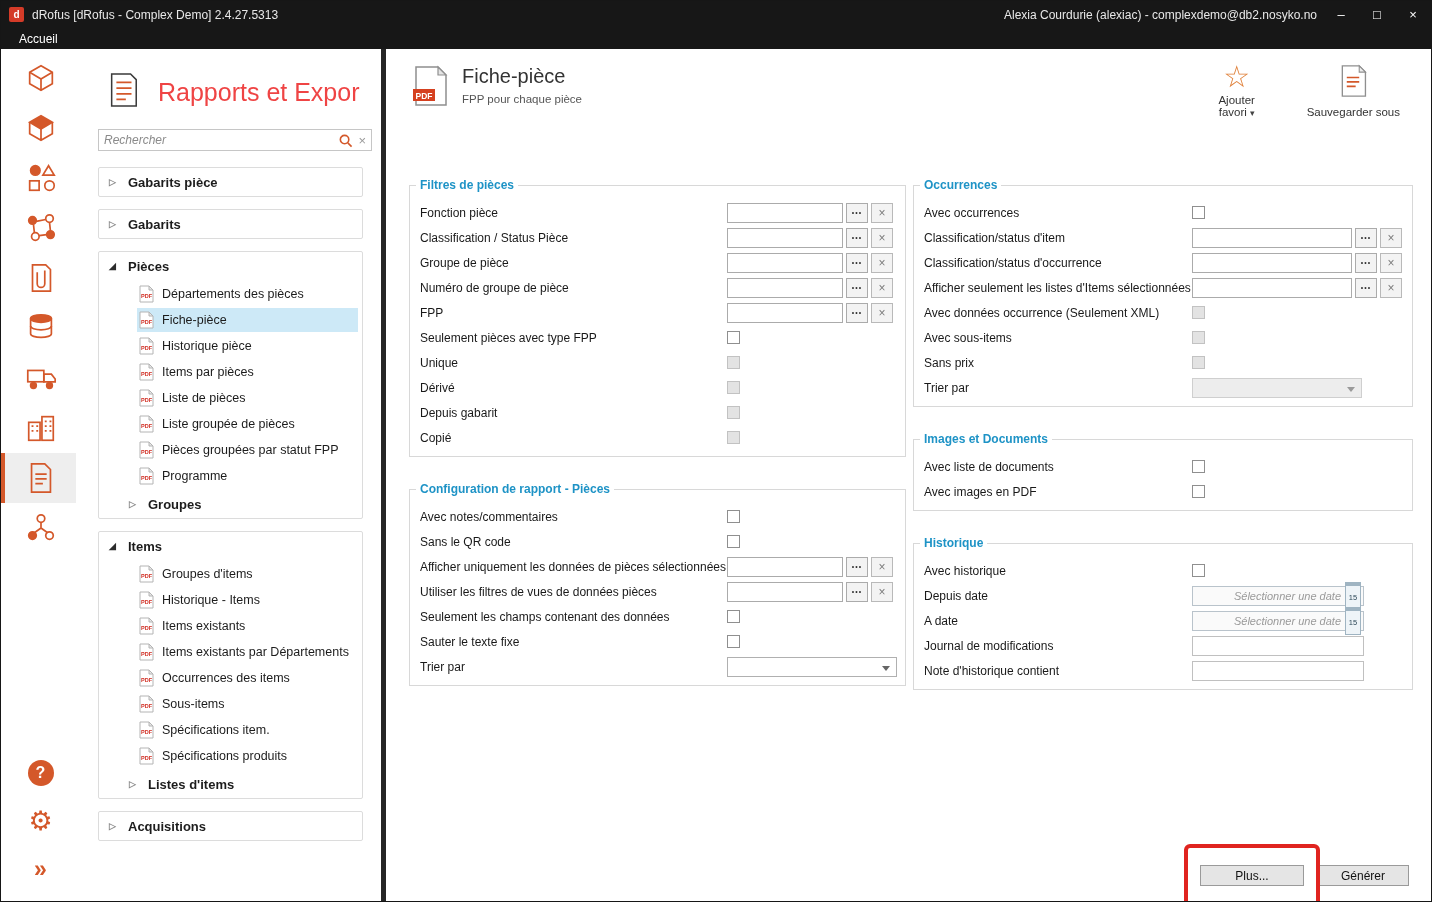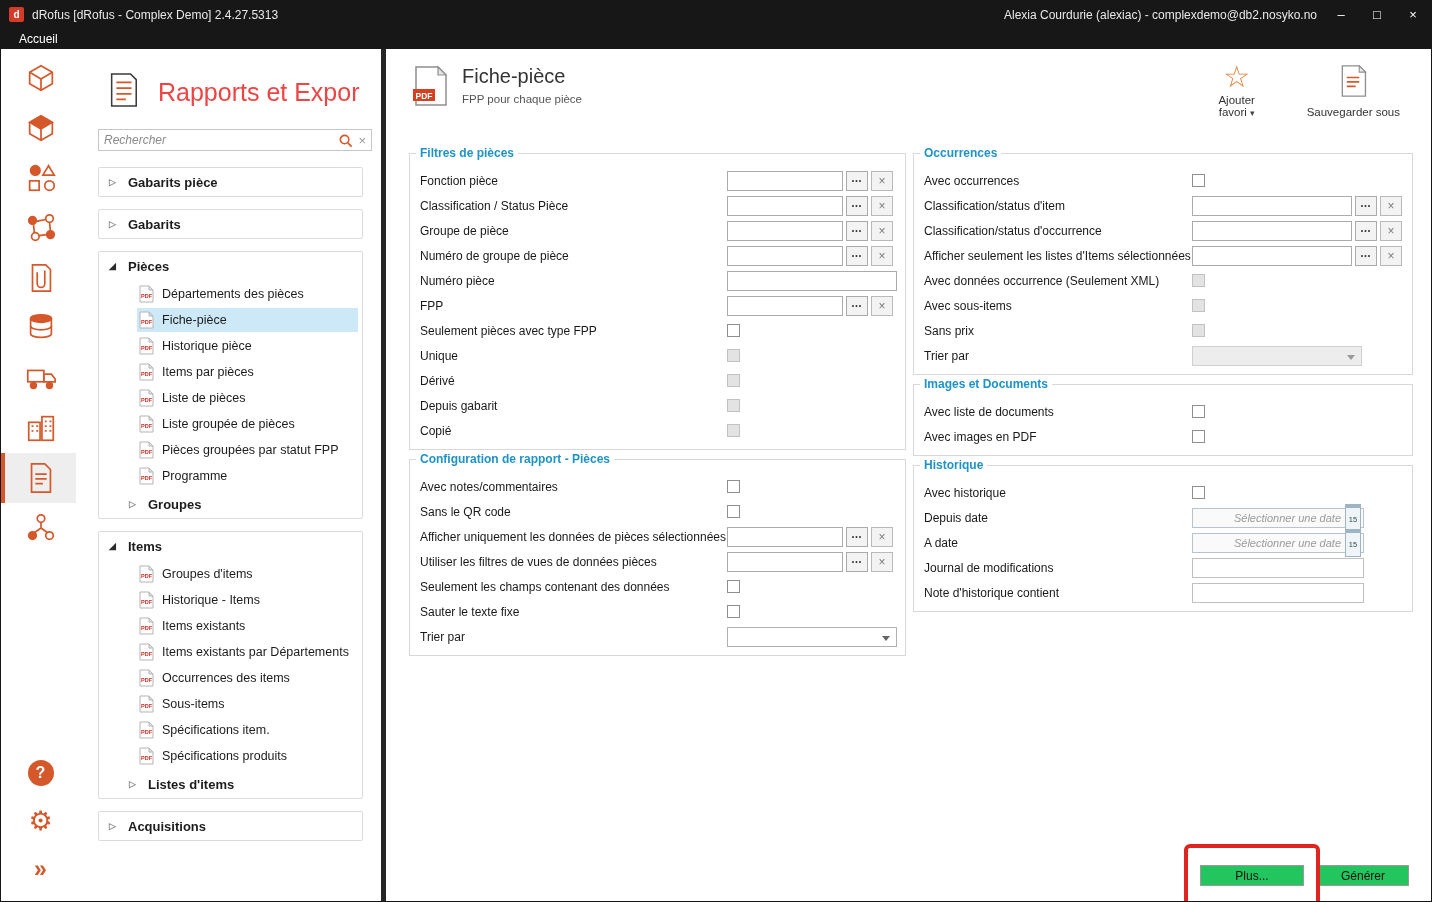--- a/index.html
+++ b/index.html
@@ -60,21 +60,21 @@
   .actions { position:absolute; top:14px; right:30px; display:flex; gap:44px; align-items:flex-start; }
   .action { display:flex; flex-direction:column; align-items:center; cursor:pointer; color:#333; }
   .action-label { font-size:11.5px; text-align:center; margin-top:3px; }
   .fav-label { width:52px; }
   .star-glyph { font-size:30px; line-height:28px; color:#e0823c; }
   .caret { font-size:9px; color:#444; }
   .action svg { width:32px; height:36px; }
 
   .col-left  { position:absolute; left:23px;  top:104px; width:497px; }
   .col-right { position:absolute; left:527px; top:104px; width:500px; }
-  .group { position:relative; border:1px solid #d8d8d8; background:#fff; padding:14px 8px 6px 8px; margin-bottom:9px; }
+  .group { position:relative; border:1px solid #d8d8d8; background:#fff; padding:14px 8px 6px 8px; margin-bottom:9px;margin-top:32px; }
   .group-title { position:absolute; top:-8px; left:6px; background:#fff; padding:0 4px; font-size:12px; font-weight:700; color:#1e93c6; }
   .frow { display:flex; align-items:center; height:25px; }
   .flabel { flex:1; font-size:12px; color:#191919; white-space:nowrap; overflow:hidden; padding-left:2px; }
   .fctrl { display:flex; align-items:center; gap:3px; flex:none; }
   .fctrl.left { width:170px; }
   .fctrl.right { width:212px; }
   .tinput { height:20px; border:1px solid #ababab; font-size:12px; padding:0 3px; outline:none; font-family:"Liberation Sans",sans-serif; }
   .fctrl.left  .lk { width:116px; } .fctrl.left  .full { flex:1; }
   .fctrl.right .lk { width:160px; }
   .btn-dots { width:22px; height:20px; border:1px solid #ababab; background:#f3f3f3; color:#333; font-size:7px; letter-spacing:1px; display:flex; align-items:center; justify-content:center; cursor:pointer; flex:none; }
@@ -83,21 +83,21 @@
   .cb.dis { background:#e3e3e3; border-color:#c2c2c2; cursor:default; }
   .sel { position:relative; height:20px; border:1px solid #b0b0b0; background:#fff; width:170px; flex:none; cursor:pointer; }
   .sel.dis { background:#ededed; border-color:#cfcfcf; cursor:default; }
   .sel-arrow { position:absolute; right:6px; top:8px; width:0; height:0; border-left:4px solid transparent; border-right:4px solid transparent; border-top:5px solid #666; }
   .sel.dis .sel-arrow { border-top-color:#9a9a9a; }
   .date { width:172px; height:20px; border:1px solid #b9c3cb; background:#fafafa; display:flex; align-items:center; gap:4px; padding:0 2px 0 5px; flex:none; }
   .date-text { flex:1; font-size:11px; font-style:italic; color:#9a9a9a; white-space:nowrap; overflow:hidden;text-align:right; }
   .cal { width:16px; height:28px; border:1px solid #9fb4c2; background:#eef4f8; color:#2f4a5a; font-size:7.5px; display:flex; align-items:center; justify-content:center; flex:none; border-top:4px solid #9fb4c2; }
   .pinput { width:172px; height:20px; border:1px solid #c0c0c0; outline:none; font-size:12px; padding:0 3px; flex:none; font-family:"Liberation Sans",sans-serif; }
 
-  .footer-btn { position:absolute; height:21px; border:1px solid #9a9a9a; background:#22c55e; font-size:12px; color:#111; display:flex; align-items:center; justify-content:center; cursor:pointer; }
+  .footer-btn { position:absolute; height:21px; border:1px solid #9a9a9a; background:#e5e5e5; font-size:12px; color:#111; display:flex; align-items:center; justify-content:center; cursor:pointer; }
   #btn-more { width:104px; right:126px; bottom:14px; }
   #btn-generate { width:92px; right:21px; bottom:14px; }
   .annotation { position:absolute; width:136px; height:64px; right:110px; bottom:-8px; border:4px solid #e0241f; border-radius:6px; pointer-events:none; }
 </style>
 </head>
 <body>
 
 <div class="window">
 
   <div class="titlebar">
@@ -524,26 +524,20 @@
           </div>
           <div class="frow">
             <div class="flabel">Numéro de groupe de pièce</div>
             <div class="fctrl left">
               <input class="tinput lk" style="">
               <div class="btn-dots">•••</div>
               <div class="btn-x">×</div>
             </div>
           </div>
           <div class="frow">
-            <div class="flabel">Numéro pièce</div>
-            <div class="fctrl left">
-              <input class="tinput full" style="">
-            </div>
-          </div>
-          <div class="frow">
             <div class="flabel">FPP</div>
             <div class="fctrl left">
               <input class="tinput lk" style="">
               <div class="btn-dots">•••</div>
               <div class="btn-x">×</div>
             </div>
           </div>
           <div class="frow">
             <div class="flabel">Seulement pièces avec type FPP</div>
             <div class="fctrl left">

